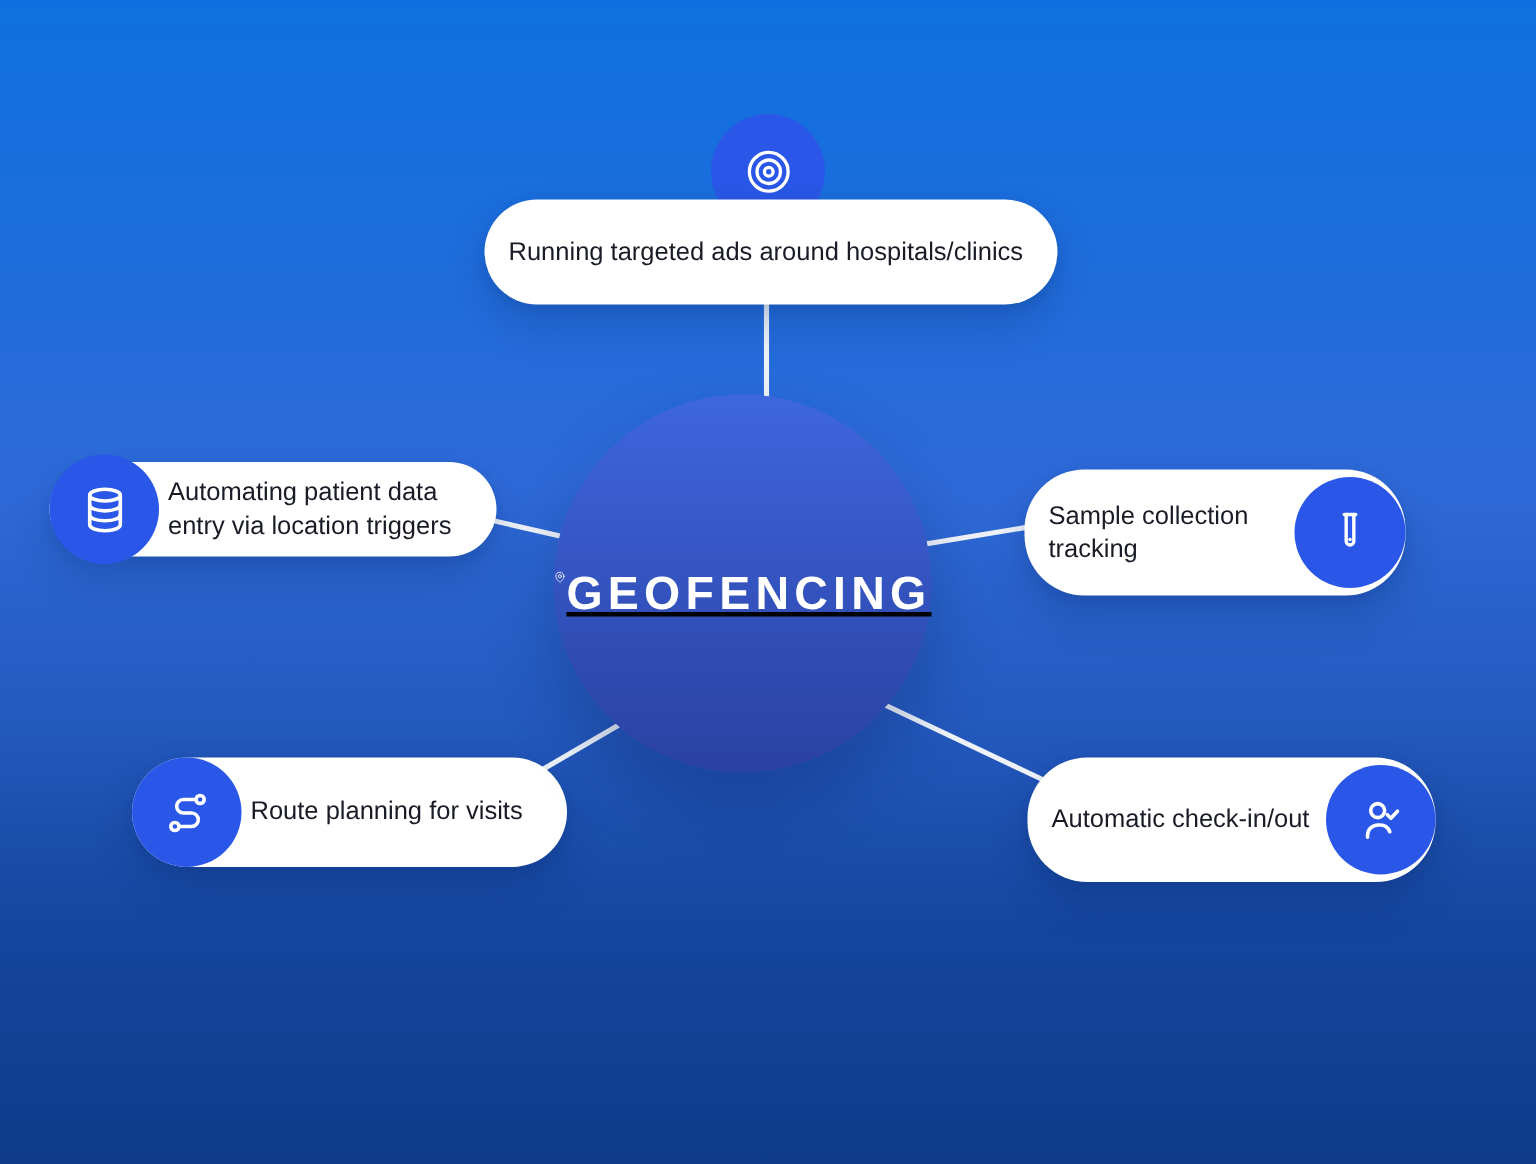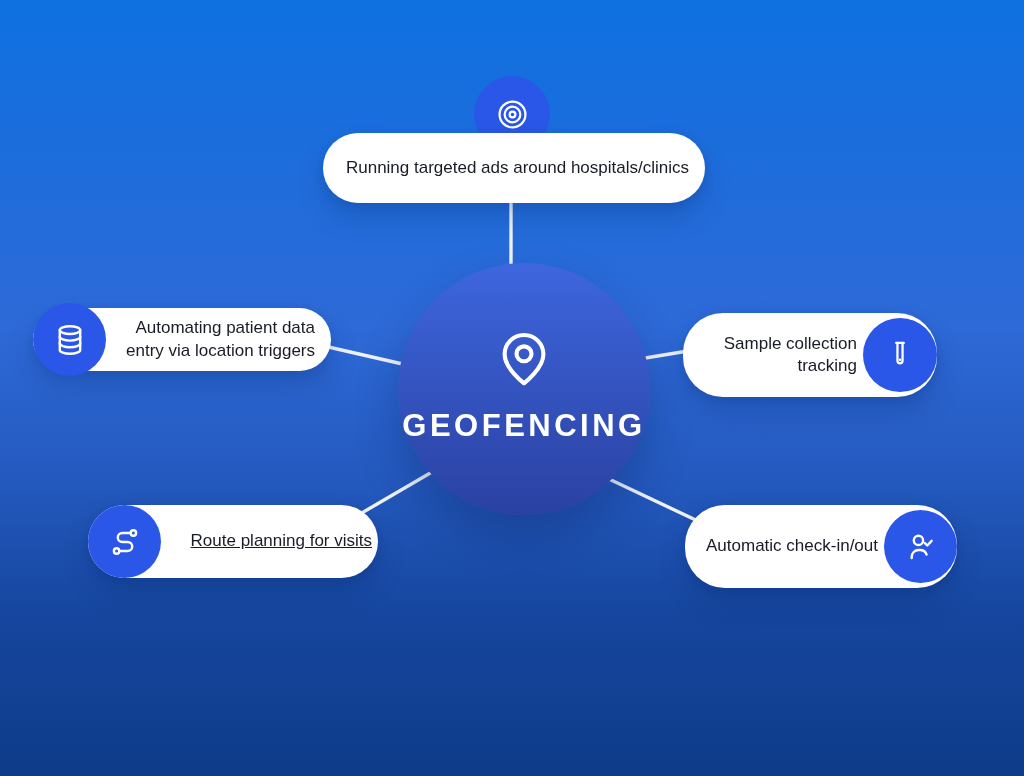--- a/index.html
+++ b/index.html
@@ -13,43 +13,43 @@
       #2e6ad8 42%,
       #2459be 62%,
       #15459d 80%,
       var(--background-bottom,#0e3c8a) 100%);
   }
   .connectors { position:absolute; inset:0; z-index:1; }
   .connectors line { stroke:var(--connector,#eef3fb); stroke-width:3.4; stroke-linecap:round; }
 
   
   .hub {
-    position:absolute; left:398px; top:263px; width:252px; height:252px;
+    position:absolute; left:369px; top:263px; width:252px; height:252px;
     border-radius:50%;
     background:linear-gradient(180deg, var(--center-gradient-top,#3e66de) 0%, var(--center-gradient-bottom,#2a41a1) 100%);
     box-shadow:0 22px 44px rgba(8,25,80,.28);
     z-index:3;
-    display:flex; flex-direction:column; align-items:center; justify-content:center;
+    display:flex; flex-direction:row; align-items:center; justify-content:center;text-decoration:underline;
   }
   .hub-pin { margin-top:-8px; }
   .hub-title {
     margin-top:14px;
     color:#ffffff; font-size:31px; font-weight:700; letter-spacing:3.5px;
   }
 
   
   .pill {
     position:absolute; z-index:2;
     background:var(--pill-background,#ffffff);
     border-radius:40px;
     box-shadow:0 14px 28px rgba(7,33,90,.20), 0 3px 8px rgba(7,33,90,.10);
     display:flex; align-items:center;
   }
   .pill-text {
-    flex:1; text-align:right;
+    flex:1; text-align:left;
     color:var(--text-dark,#191c26);
     font-size:17px; font-weight:500; line-height:1.3;
   }
   .pill-text span { display:block; }
   .side-circle {
     flex:none; border-radius:50%;
     background:var(--accent-blue,#2a57e7);
     display:flex; align-items:center; justify-content:center;
   }
 
@@ -65,21 +65,21 @@
   .pill-left  { left:33px;  top:308px; width:298px; height:63px; }
   .pill-left .side-circle  { width:73px; height:73px; }
   .pill-left .pill-text    { padding:0 16px 0 6px; }
 
   .pill-right { left:683px; top:313px; width:254px; height:84px; }
   .pill-right .side-circle { width:74px; height:74px; }
   .pill-right .pill-text   { padding:0 6px 0 16px; }
 
   .pill-bl    { left:88px;  top:505px; width:290px; height:73px; }
   .pill-bl .side-circle    { width:73px; height:73px; }
-  .pill-bl .pill-text      { padding:0 6px 0 6px;text-decoration:underline; }
+  .pill-bl .pill-text      { padding:0 6px 0 6px; }
 
   .pill-br    { left:685px; top:505px; width:272px; height:83px; }
   .pill-br .side-circle    { width:73px; height:73px; }
   .pill-br .pill-text      { padding:0 6px 0 16px; }
 
   svg.icon { display:block; }
 </style>
 </head>
 <body>
 

